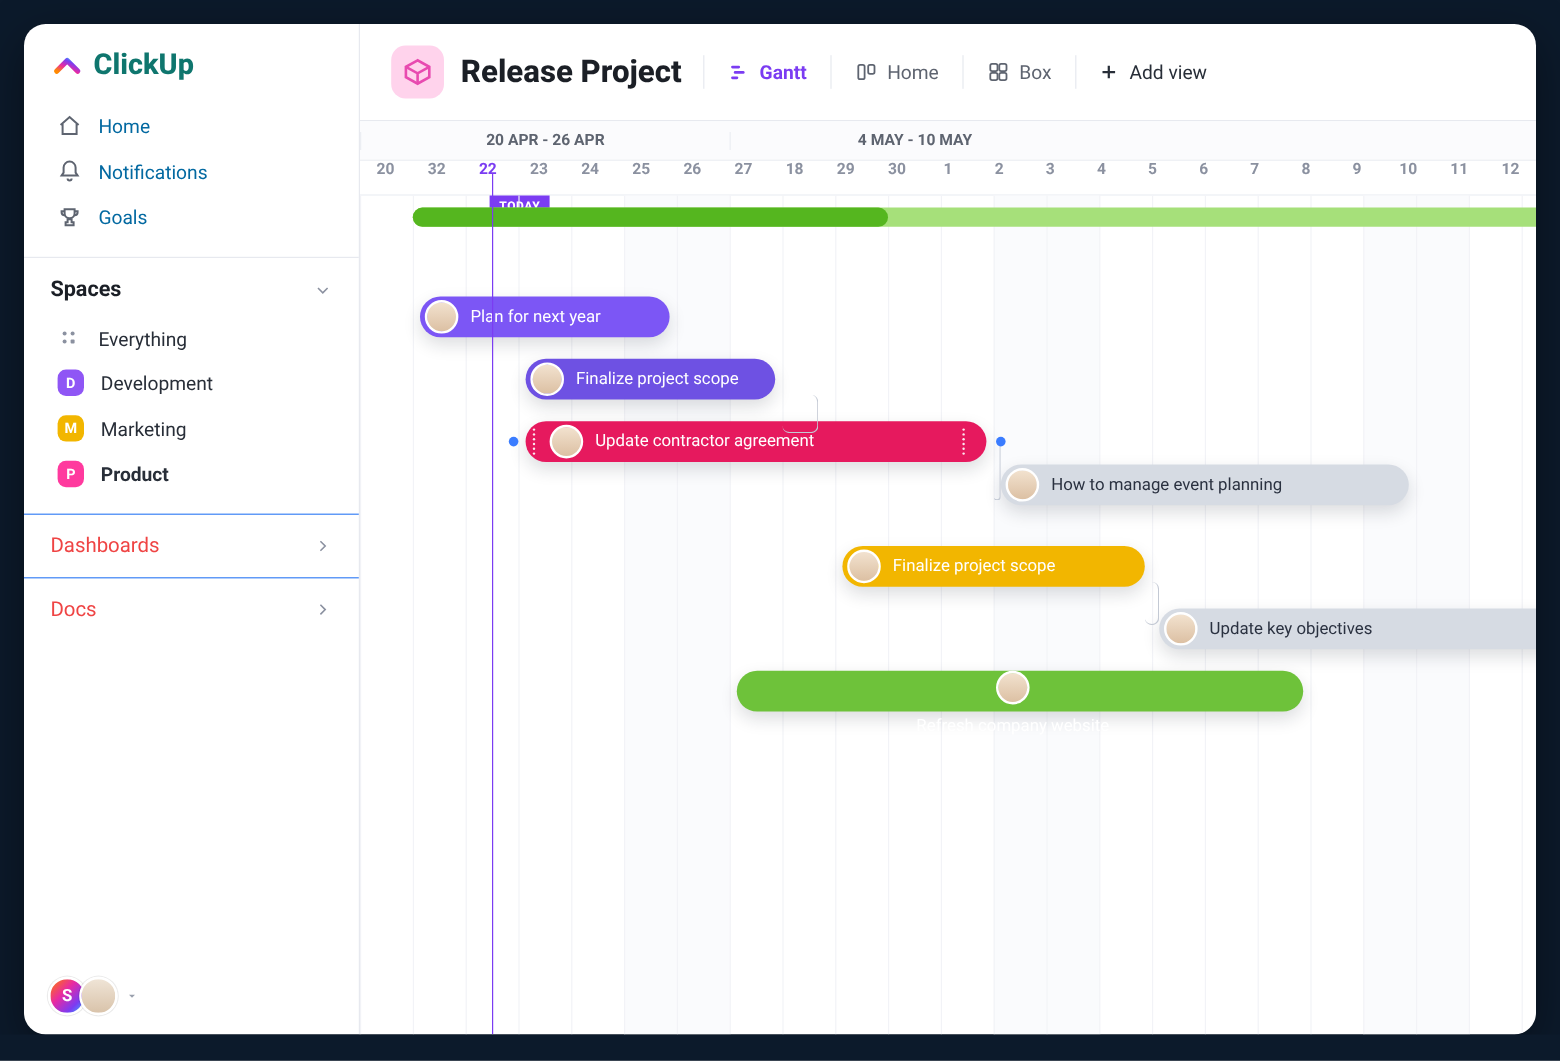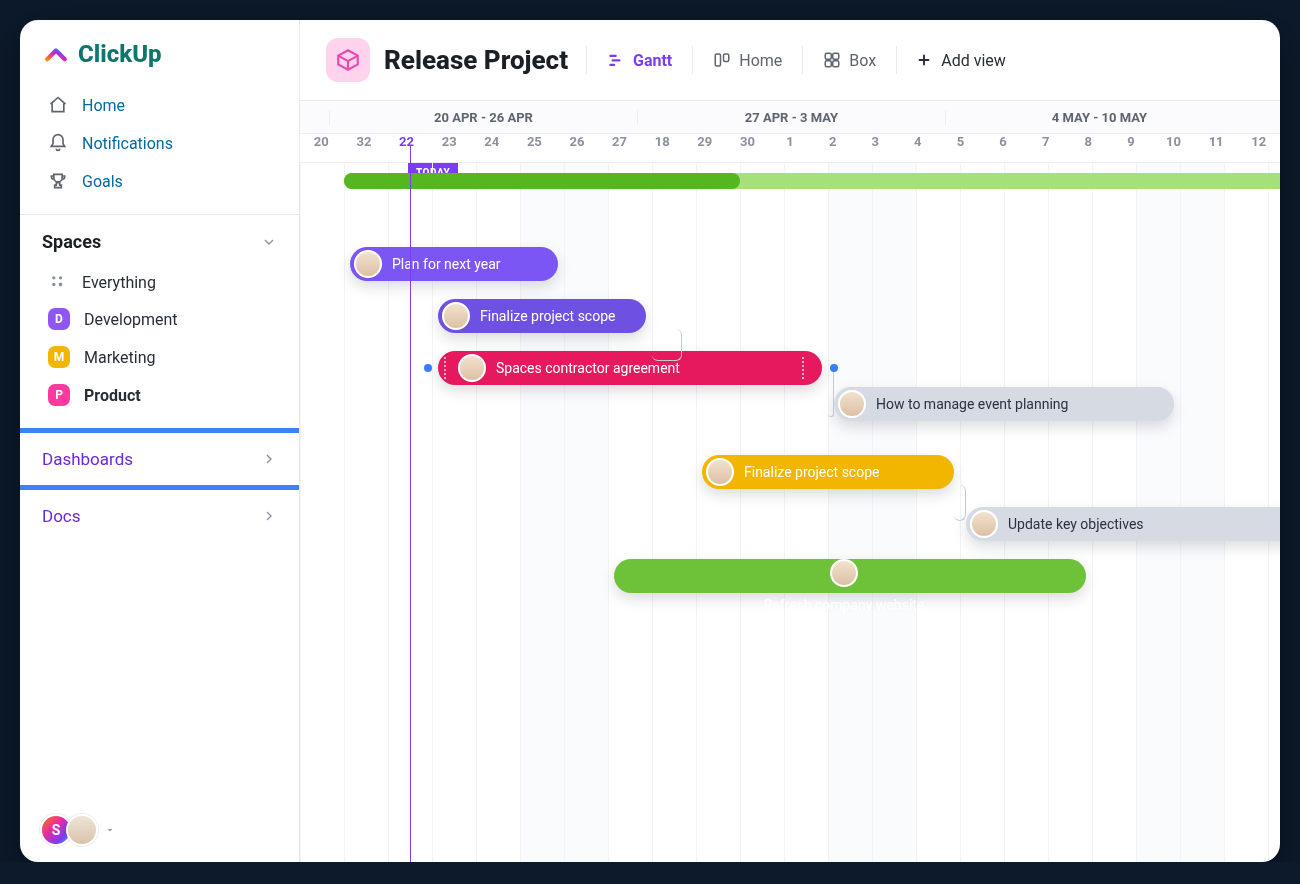--- a/index.html
+++ b/index.html
@@ -16,21 +16,21 @@
 hr.sep { border:none; border-top:1px solid #e7e9ef; margin:0; }
 .section-head { display:flex; align-items:center; justify-content:space-between; padding:16px 22px 10px 22px; }
 .section-title { font-weight:700; font-size:18px; color:#1b1f26; }
 .chev { width:16px; height:16px; color:#8b91a0; }
 .spaces { padding:2px 14px 14px 14px; }
 .space-item { display:flex; align-items:center; gap:14px; padding:8px 14px; border-radius:10px; cursor:pointer; font-size:16px; color:#282e38; }
 .space-item .badge { width:22px; height:22px; border-radius:7px; display:flex; align-items:center; justify-content:center; font-size:12px; font-weight:700; color:#fff; flex:none; }
 .space-item.everything .everything-ico { width:20px; height:20px; color:#8b91a0; }
 .space-item.active { font-weight:700; }
 .bottom-list { }
-.foot-item { display:flex; align-items:center; justify-content:space-between; padding:16px 22px; border-top:5px solid #3b82f6; cursor:pointer; font-size:17px; color:#6d28d9; }
+.foot-item { display:flex; align-items:center; justify-content:space-between; padding:16px 22px; border-top:1px solid #3b82f6; cursor:pointer; font-size:17px; color:#ef4444; }
 .sidebar-spacer { flex:1; }
 .user-stack { display:flex; align-items:center; gap:4px; padding:16px 20px; }
 .avatar { width:32px; height:32px; border-radius:50%; border:2px solid #fff; box-shadow:0 0 0 1px rgba(0,0,0,.08); display:inline-block; }
 .avatar.grad { background:linear-gradient(135deg,#ff7a00,#e82aa3 40%,#7b3cf2 75%,#33b6ff); display:flex; align-items:center; justify-content:center; color:#fff; font-weight:700; font-size:14px; }
 .avatar.photo { background:linear-gradient(180deg,#efe4d6,#d9c3aa); }
 .avatar-overlap { margin-left:-10px; }
 .tiny-chev { width:12px; height:12px; color:#9aa0ad; margin-left:2px; }
 
 .main { flex:1; display:flex; flex-direction:column; min-width:0; }
 .topbar { display:flex; align-items:center; gap:18px; padding:18px 26px; }
@@ -226,22 +226,21 @@
             <path d="M12 5v14M5 12h14"></path>
           </svg>
         <span>Add view</span>
       </div>
     </div>
 
     <div class="timeline-wrap">
       <div class="timeline-head">
         <div class="week-row" id="week-row">
             <div style="width: 0px;"></div>
-            <div class="week-cell" style="width: 308px; margin-left: 29px;">20 APR - 26 APR</div>
-            <div class="week-cell" style="width: 308px;">27 APR - 3 MAY</div>
+            <div class="week-cell" style="width: 308px;">20 APR - 26 APR</div>
             <div class="week-cell" style="width: 308px;">4 MAY - 10 MAY</div>
           </div>
         <div class="day-row" id="day-row">
             <div class="day-cell">20</div>
             <div class="day-cell">32</div>
             <div class="day-cell today">22</div>
             <div class="day-cell">23</div>
             <div class="day-cell">24</div>
             <div class="day-cell">25</div>
             <div class="day-cell">26</div>
@@ -303,21 +302,21 @@
           <div class="task pink" style="left: 138px; width: 384px; top: 188px;">
             <div class="handle">
               <span></span>
               <span></span>
               <span></span>
               <span></span>
               <span></span>
               <span></span>
             </div>
             <span class="tavatar"></span>
-            <span class="tlabel">Spaces contractor agreement</span>
+            <span class="tlabel">Update contractor agreement</span>
             <div class="handle" style="margin-left: auto;">
               <span></span>
               <span></span>
               <span></span>
               <span></span>
               <span></span>
               <span></span>
             </div>
           </div>
           <div class="task grey" style="left: 534px; width: 340px; top: 224px;">

